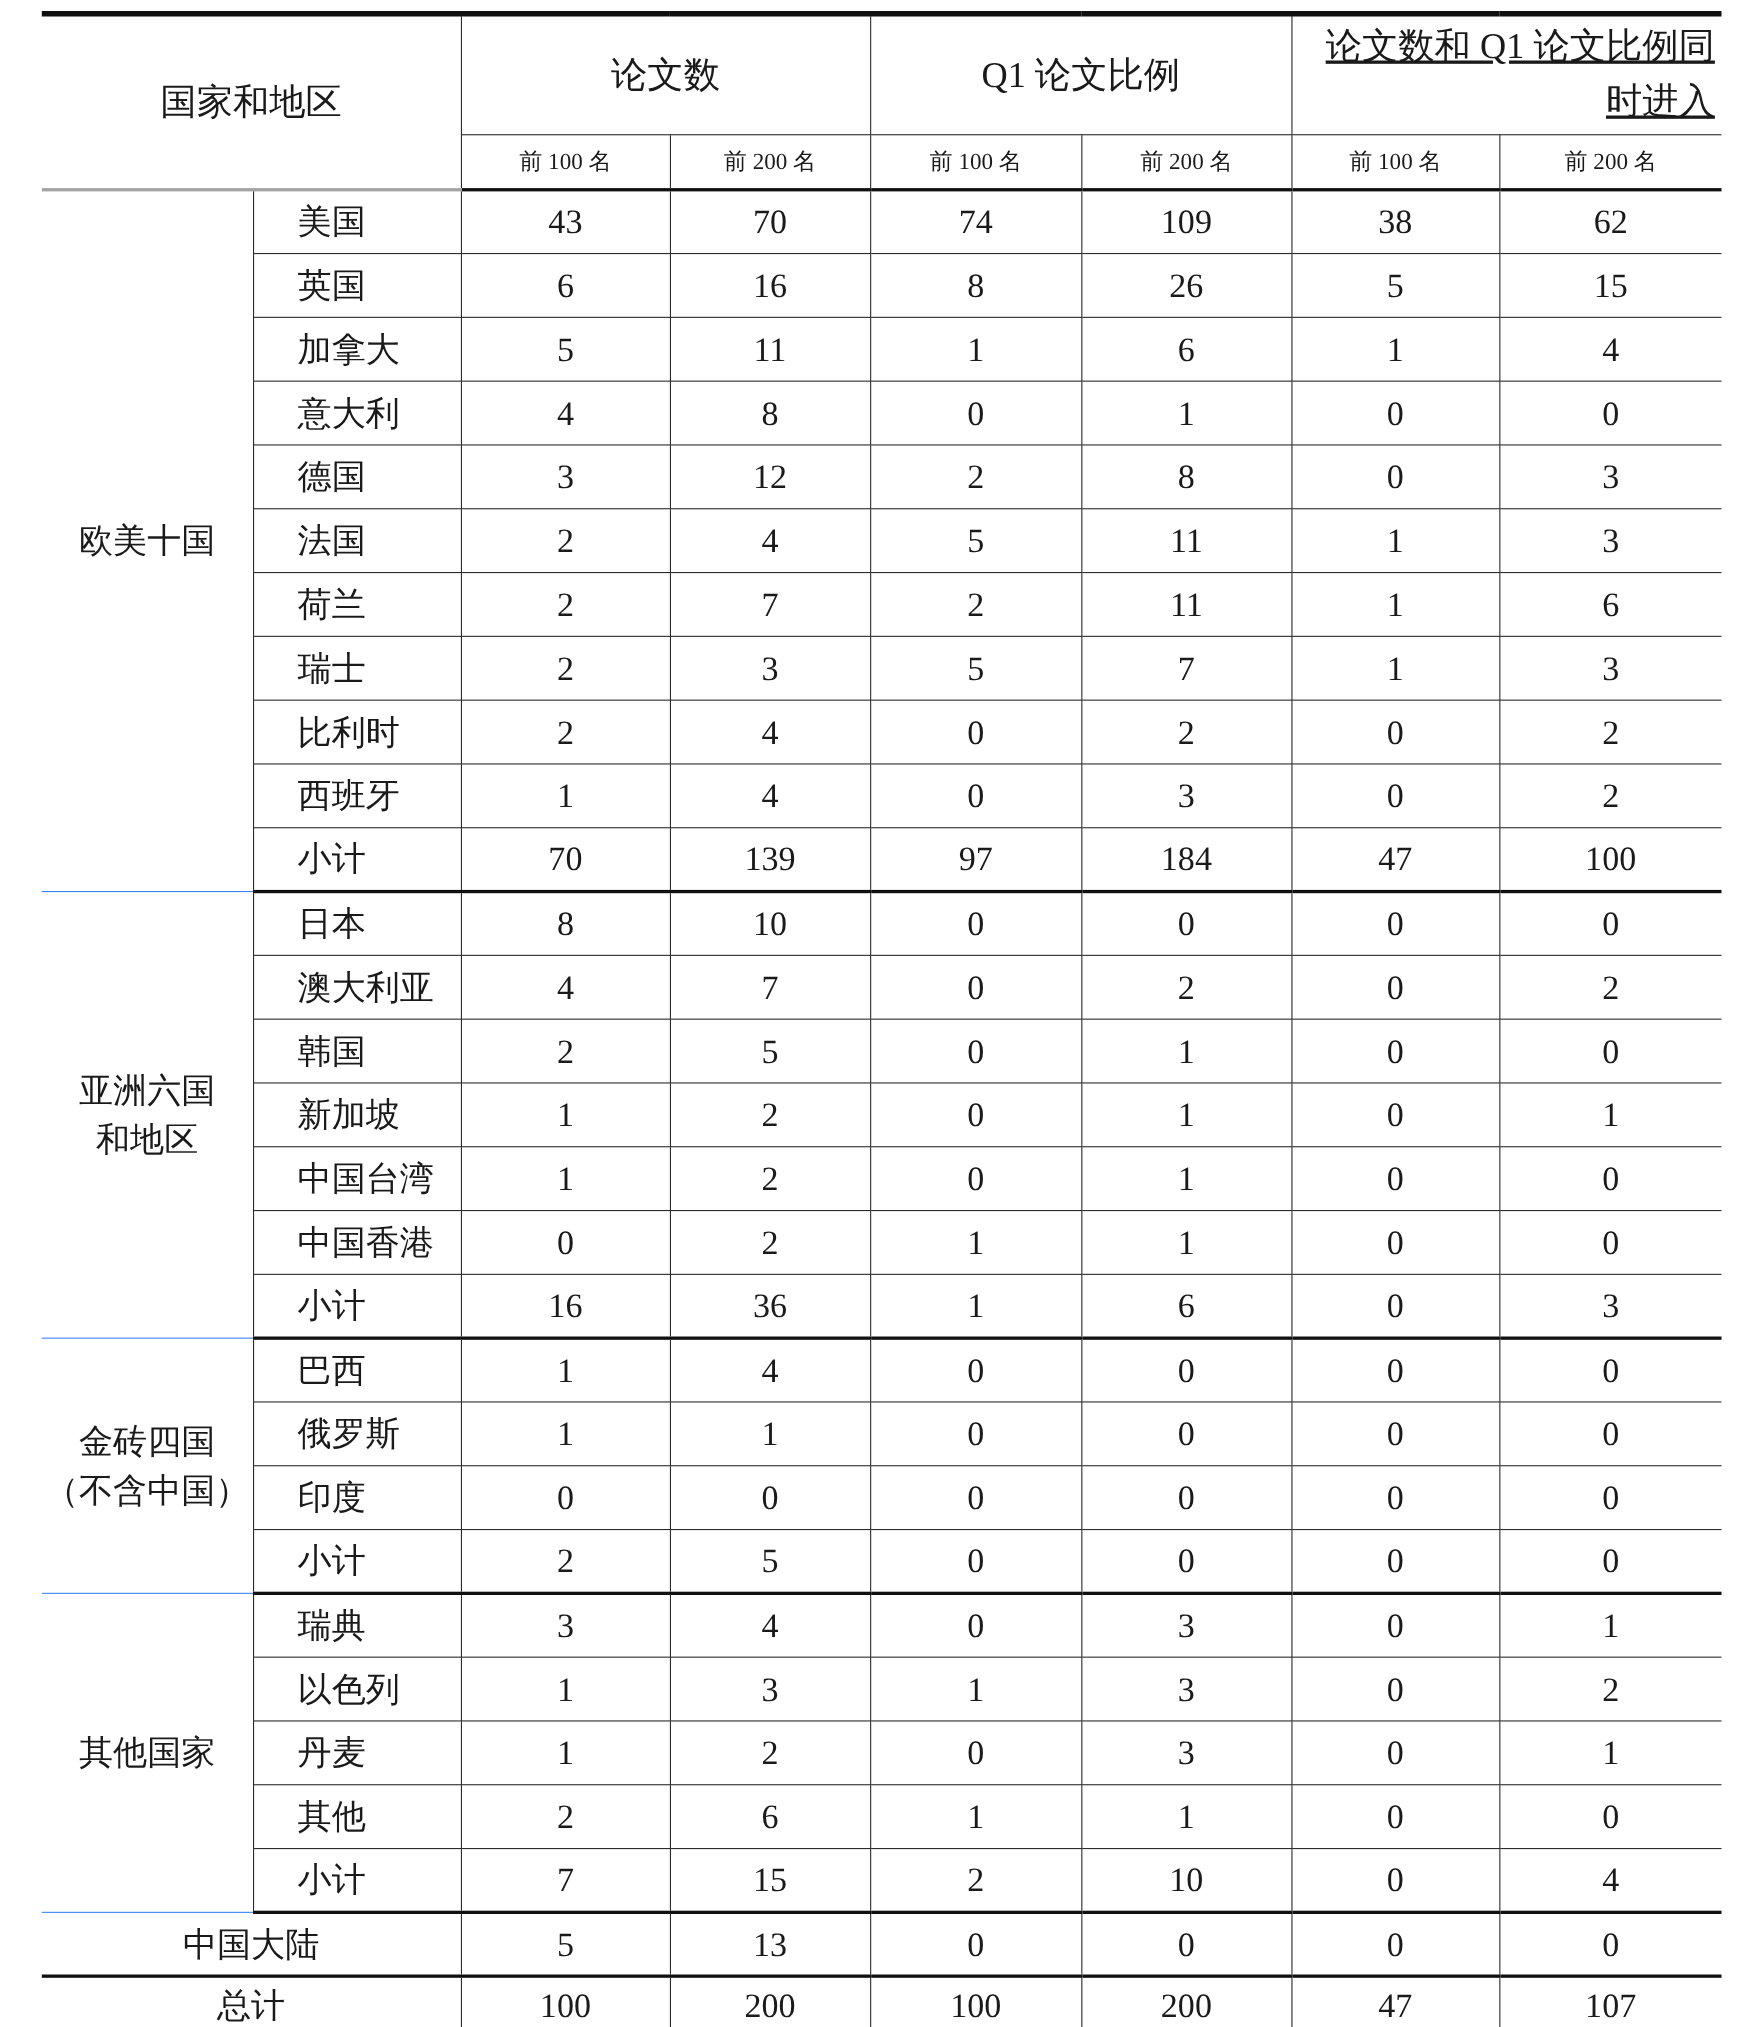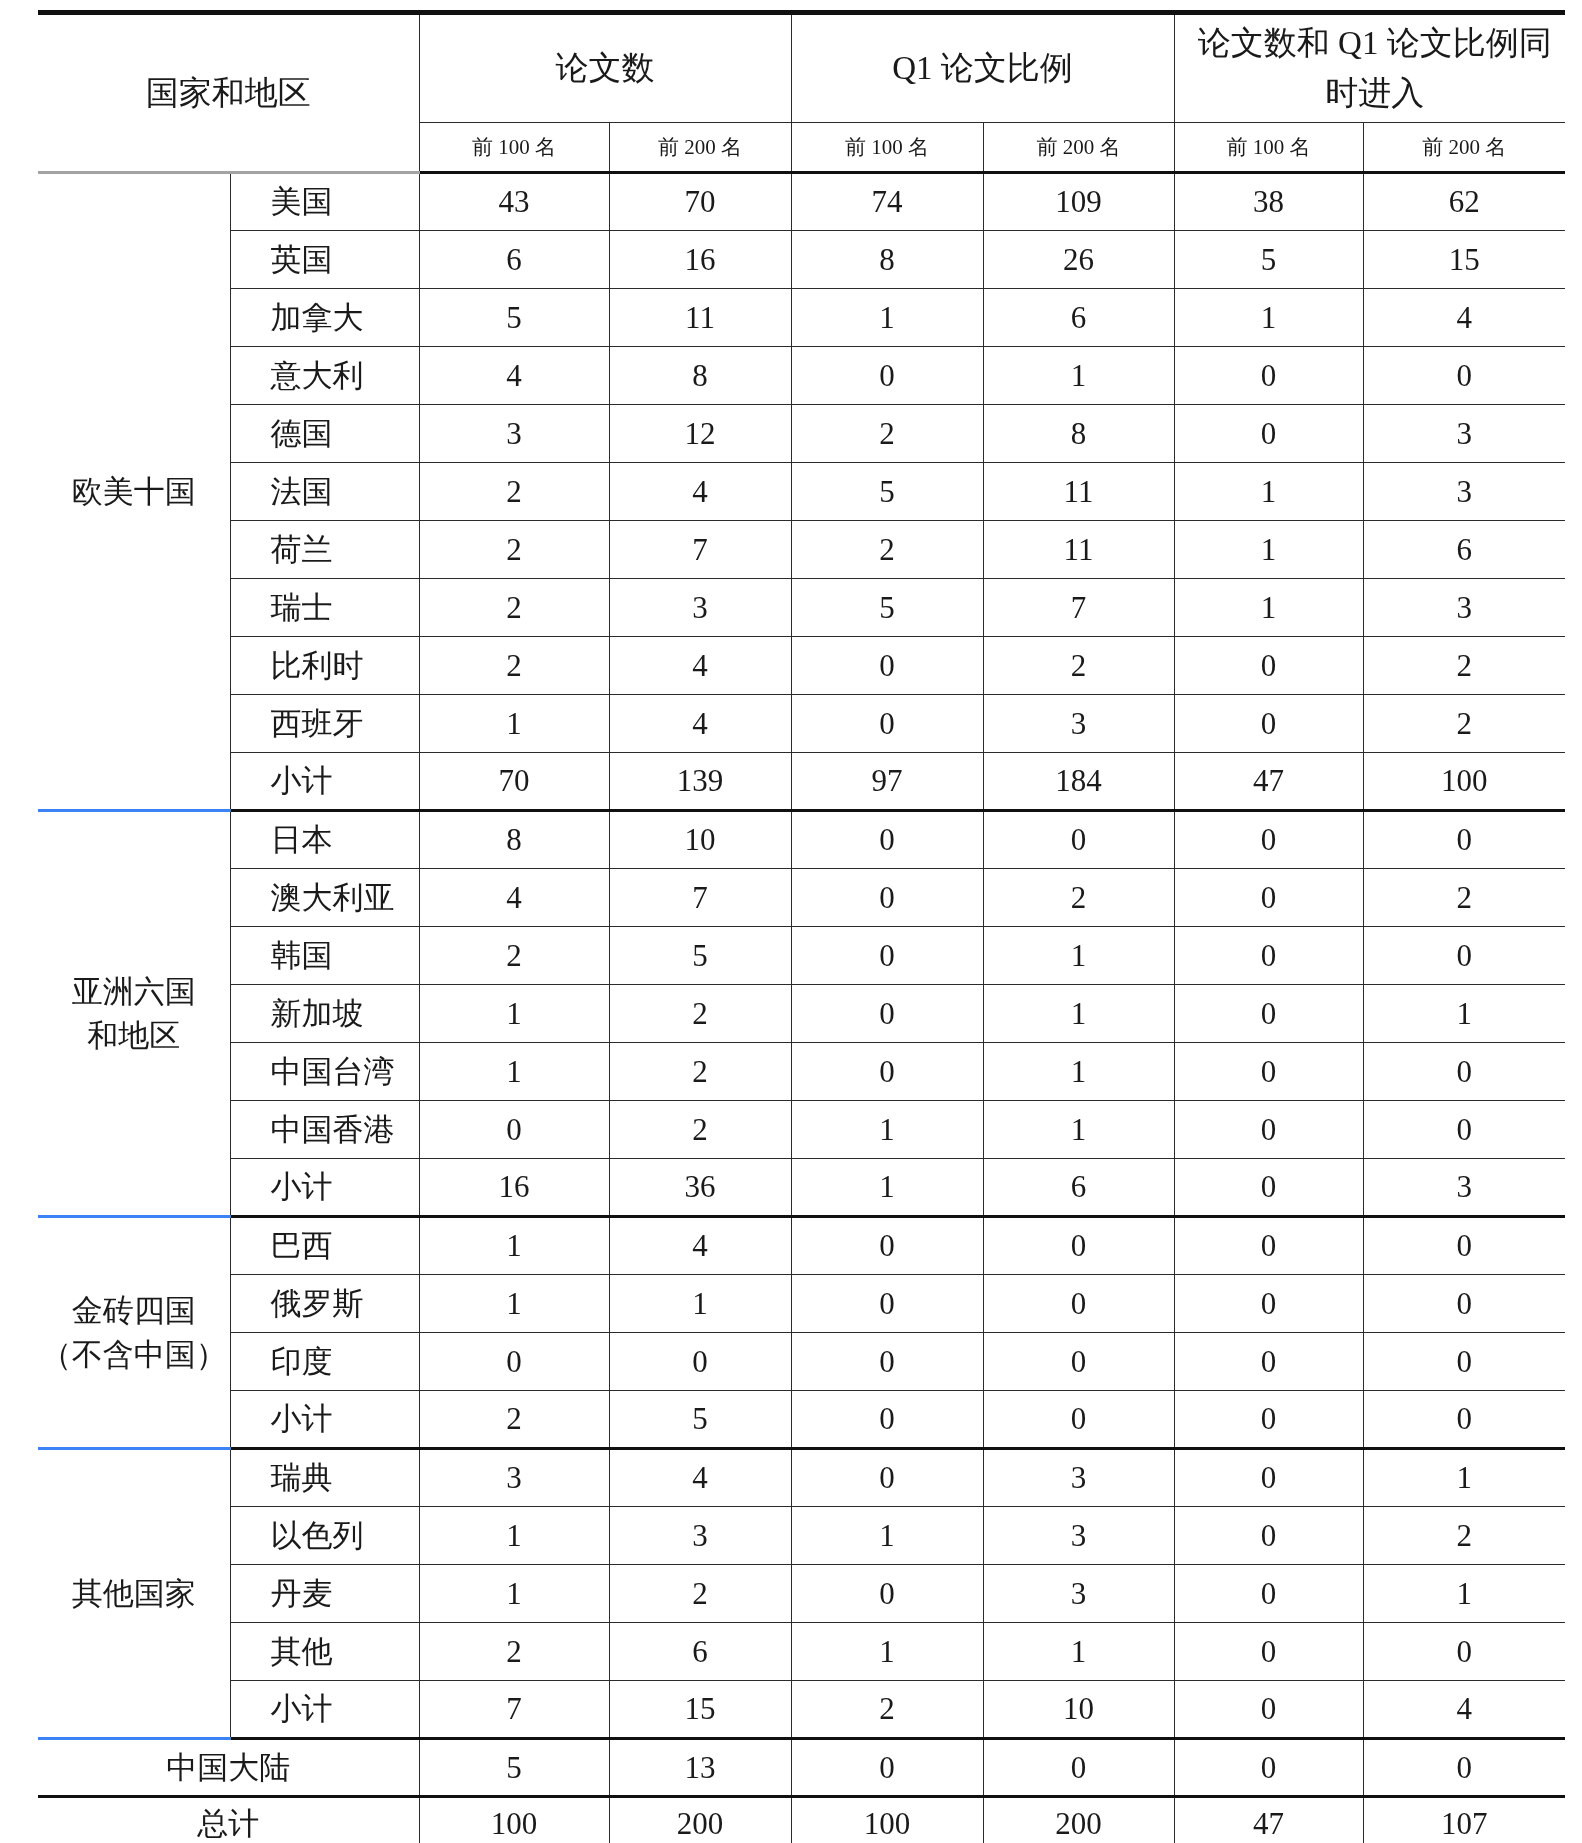--- a/index.html
+++ b/index.html
@@ -23,35 +23,35 @@
     font-weight: normal;
     text-align: center;
     padding: 0;
     overflow: hidden;
   }
   thead tr.h1 th { height: 96px; font-size: 33px; }
   thead tr.h2 th { height: 50px; font-size: 21px; }
   tbody td { height: 58px; font-size: 31px; }
 
   th.region-head { border-left: none; border-bottom: 3px solid #a3a3a3; }
-  th.enter-head  { text-align: center; padding: 4px 6px 4px 16px; line-height: 1.5; }
+  th.enter-head  { text-align: right; padding: 4px 6px 4px 16px; line-height: 1.5; text-decoration: underline; }
   tr.h2 th { border-bottom: 3px solid #101010; }
 
   td.group-cell {
     border-left: none;
     white-space: pre-line;
     line-height: 1.4;
     font-size: 31px;
   }
   td.country-cell { text-align: left; padding-left: 40px; }
   td.footer-label { border-left: none; font-family: Liberation Serif, serif; }
   tr > th:last-child, tr > td:last-child { border-right: none; }
 
   tr.group-end > td { border-bottom: 3px solid #101010; }
-  td.group-cell { border-bottom: 3px solid #3b82f6; }
+  td.group-cell { border-bottom: 1px solid #3b82f6; }
 </style>
 </head>
 <body>
 
 <table class="rank-table">
   <colgroup>
     <col style="width:192px">
     <col style="width:189px">
     <col style="width:190px">
     <col style="width:182px">

